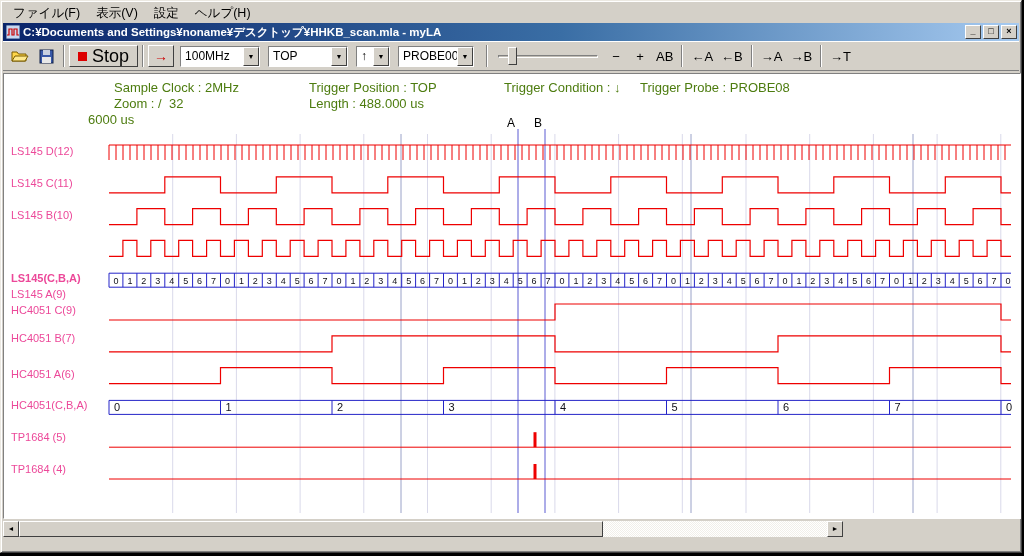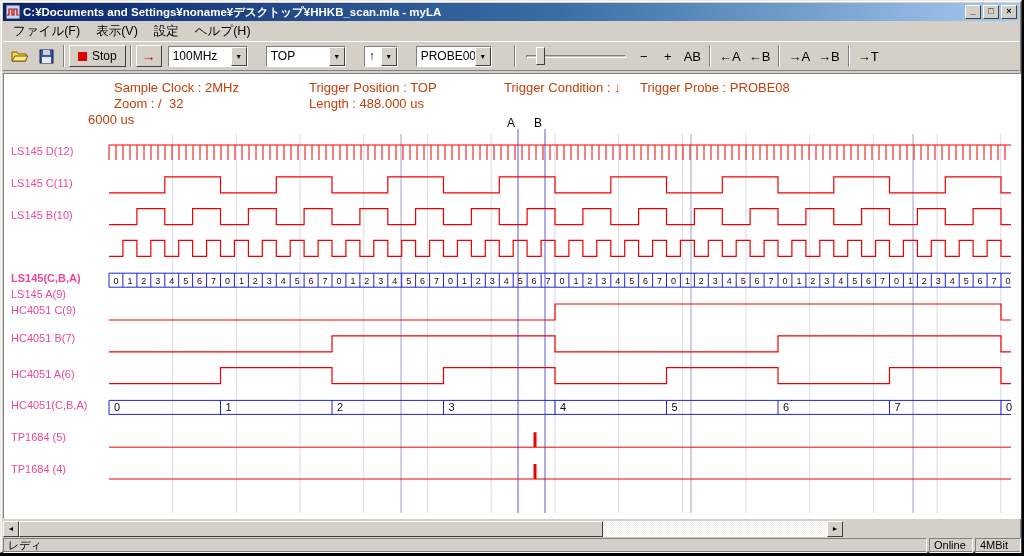--- a/index.html
+++ b/index.html
@@ -17,74 +17,74 @@
   
   #menubar { height:20px; display:flex; align-items:center; font-size:12.5px; padding-left:2px; }
   .menu-item { padding:2px 8px; }
   
   #toolbar { height:30px; display:flex; align-items:center; padding-left:4px;
              border-top:1px solid #fff; border-bottom:1px solid #808080; }
   .tool-btn { height:24px; min-width:26px; display:flex; align-items:center; justify-content:center;
               border:1px solid #d4d0c8; }
   .tool-sep { width:2px; height:22px; margin:0 4px; border-left:1px solid #808080; border-right:1px solid #fff; }
   .btn-raised { border:1px solid; border-color:#fff #404040 #404040 #fff; background:#d4d0c8; }
-  #stop-btn { height:22px; padding:0 8px; font-size:12px; display:flex; align-items:center; }
+  #stop-btn { height:22px; padding:0 8px; font-size:18px; display:flex; align-items:center; }
   .stop-square { width:9px; height:9px; background:#dd0000; margin-right:5px; }
   #run-btn { height:22px; width:26px; color:#cc0000; font-weight:bold; font-size:14px; }
   .combo { height:21px; background:#fff; border:1px solid; border-color:#808080 #fff #fff #808080;
-           display:flex; align-items:stretch; margin-right:18px; font-size:12px; }
+           display:flex; align-items:stretch; margin-right:8px; font-size:12px; }
   .combo-text { flex:1; padding:2px 4px 0 4px; white-space:nowrap; overflow:hidden; }
   .combo-btn { width:16px; background:#d4d0c8; border:1px solid; border-color:#fff #404040 #404040 #fff;
                font-size:7px; text-align:center; line-height:17px; color:#000; }
   .zoom-btn { height:22px; min-width:24px; padding:0 3px; font-size:13px; display:flex; align-items:center; justify-content:center; border:1px solid #d4d0c8; }
   #slider { width:104px; height:24px; position:relative; margin:0 4px; }
   #slider-track { position:absolute; left:2px; right:2px; top:11px; height:3px;
                   border:1px solid; border-color:#808080 #fff #fff #808080; background:#c0bcb4; }
   #slider-handle { position:absolute; left:12px; top:3px; width:9px; height:18px;
                    background:#d4d0c8; border:1px solid; border-color:#fff #404040 #404040 #fff; }
   
   #main { position:absolute; left:2px; top:72px; width:1018px; height:446px; background:#fff;
           border:1px solid; border-color:#808080 #fff #fff #808080; overflow:hidden; }
-  .info { position:absolute; font-size:13px; color:#c2410c; white-space:pre; }
+  .info { position:absolute; font-size:13px; color:#4d7c0f; white-space:pre; }
   .ch-label { position:absolute; left:7px; width:100px; height:16px; font-size:11px; color:#ec4899; white-space:nowrap; }
   #wave-svg { position:absolute; left:-3px; top:-73px; width:1024px; height:556px; }
   
   #hscroll { position:absolute; left:2px; top:520px; width:840px; height:16px;
              background:#f1efe9; background-image:linear-gradient(45deg,#fff 25%,transparent 25%,transparent 75%,#fff 75%),linear-gradient(45deg,#fff 25%,transparent 25%,transparent 75%,#fff 75%);
              background-size:2px 2px; background-position:0 0,1px 1px; }
   .sb-btn { position:absolute; top:0; width:16px; height:16px; background:#d4d0c8; border:1px solid;
             border-color:#fff #404040 #404040 #fff; font-size:7px; line-height:13px; text-align:center; color:#000; }
   #sb-thumb { position:absolute; left:16px; top:0; width:584px; height:16px; background:#d4d0c8;
               border:1px solid; border-color:#fff #404040 #404040 #fff; }
   
   #statusbar { position:absolute; left:2px; top:537px; width:1018px; height:15px; display:flex; gap:2px; font-size:11px; }
   .panel { border:1px solid; border-color:#808080 #fff #fff #808080; padding:0 4px; line-height:12px; white-space:nowrap; }
   .panel.grow { flex:1; }
 </style>
 </head>
 <body>
 
 <div id="win">
+
+  <div id="menubar">
+    <span class="menu-item">ファイル(F)</span>
+    <span class="menu-item">表示(V)</span>
+    <span class="menu-item">設定</span>
+    <span class="menu-item">ヘルプ(H)</span>
+  </div>
 
   <div id="titlebar">
     <svg id="app-icon" viewBox="0 0 14 14">
       <rect x="0" y="0" width="14" height="14" fill="#c8d8f0" stroke="#204080"></rect>
       <polyline points="1,10 3,10 3,4 6,4 6,10 8,10 8,4 11,4 11,10 13,10" fill="none" stroke="#cc0000" stroke-width="1.2"></polyline>
     </svg>
     <span class="title-text">C:¥Documents and Settings¥noname¥デスクトップ¥HHKB_scan.mla - myLA</span>
     <span class="tb-btn">_</span>
     <span class="tb-btn">□</span>
     <span class="tb-btn">×</span>
-  </div>
-
-  <div id="menubar">
-    <span class="menu-item">ファイル(F)</span>
-    <span class="menu-item">表示(V)</span>
-    <span class="menu-item">設定</span>
-    <span class="menu-item">ヘルプ(H)</span>
   </div>
 
   <div id="toolbar">
     <span class="tool-btn">
       <svg width="18" height="14" viewBox="0 0 18 14">
         <path d="M1 3 L6 3 L7.5 5 L15 5 L15 12 L1 12 Z" fill="#ffd64a" stroke="#7a5c00"></path>
         <path d="M1 12 L4 7 L17 7 L14 12 Z" fill="#ffe98c" stroke="#7a5c00"></path>
       </svg>
     </span>
     <span class="tool-btn">
@@ -270,19 +270,14 @@
         <rect x="532.5" y="463" width="3" height="15" fill="#ee0000"></rect>
       </svg>
   </div>
 
   <div id="hscroll">
     <span class="sb-btn" style="left:0">◄</span>
     <div id="sb-thumb"></div>
     <span class="sb-btn" style="left:824px">►</span>
   </div>
 
-  <div id="statusbar">
-    <span class="panel grow">レディ</span>
-    <span class="panel" style="width:44px">Online</span>
-    <span class="panel" style="width:46px">4MBit</span>
-  </div>
 
 </div>
 
 </body></html>

